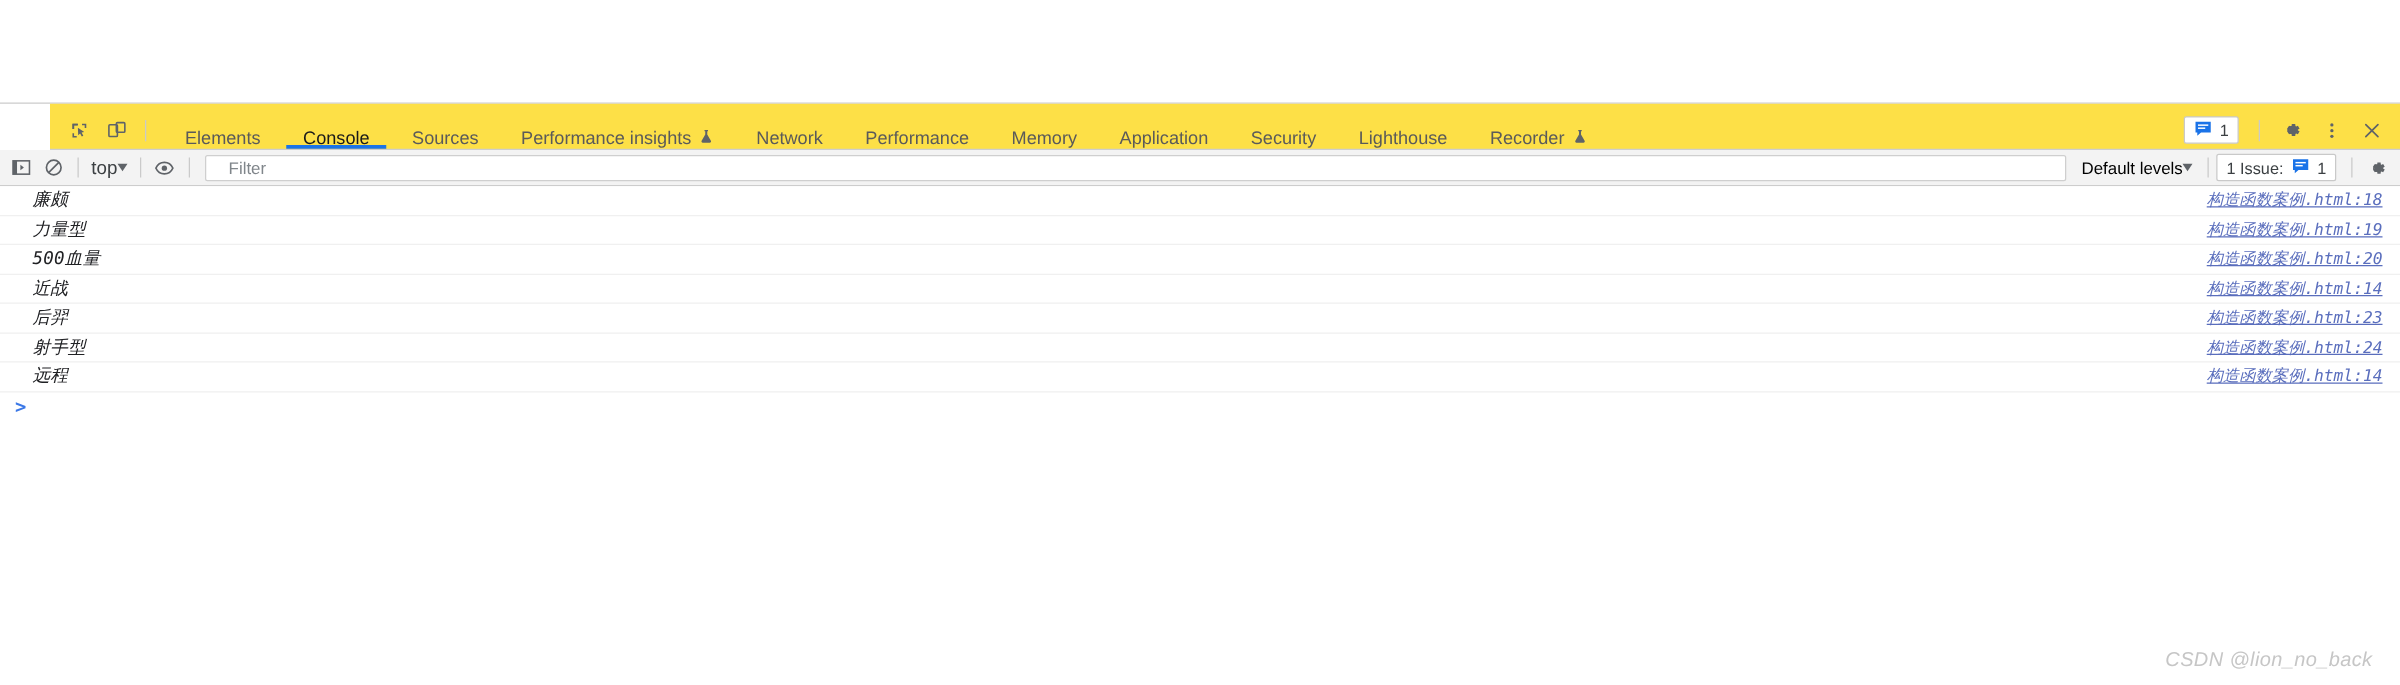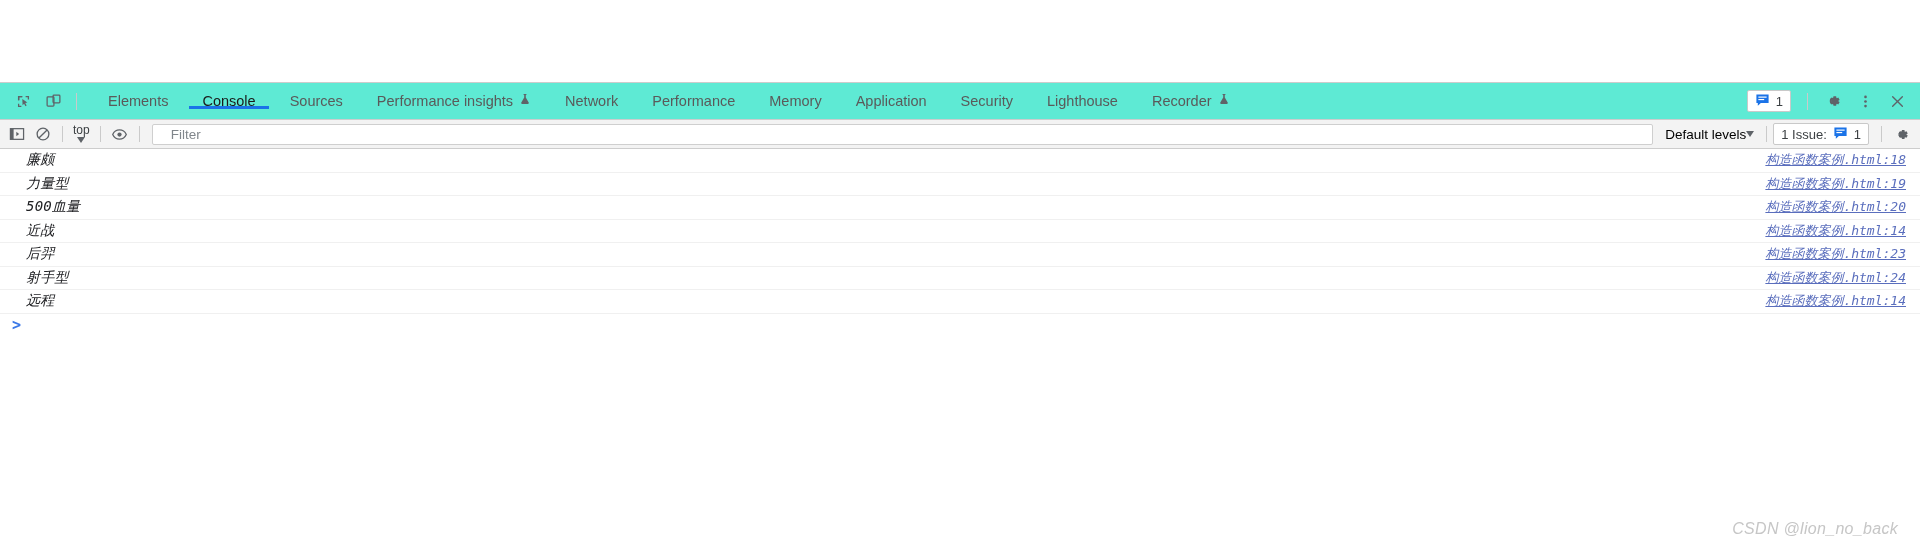--- a/index.html
+++ b/index.html
@@ -36,25 +36,26 @@
     background: #ffffff;
     border-top: 1px solid #cccccc;
     display: flex;
     flex-direction: column;
   }
 
   
   .tabbar {
     height: 37px;
     min-height: 37px;
-    background: #5eead4;
+    background: #fde047;
     border-bottom: 1px solid #cdcdcd;
     display: flex;
-    align-items: center;
+    align-items: flex-end;
     position: relative;
+    margin-left: 40px;
   }
 
   .tabbar-left {
     display: flex;
     align-items: center;
     padding-left: 8px;
   }
 
   .icon-btn {
     width: 30px;
@@ -144,22 +145,22 @@
   .ct-icon {
     width: 26px; height: 24px;
     display: flex; align-items: center; justify-content: center;
     cursor: pointer; color: #5f6368;
   }
   .ct-sep {
     width: 1px; height: 16px; background: #cacaca; margin: 0 6px;
   }
   .ctx-select {
     display: flex; align-items: center; gap: 0;
-    font-size: 12px; color: #3c4043;
-    padding: 0 4px; height: 22px; cursor: pointer; flex-direction: column;
+    font-size: 15px; color: #3c4043;
+    padding: 0 4px; height: 22px; cursor: pointer;
   }
   .caret {
     width: 0; height: 0;
     border-left: 4.5px solid transparent;
     border-right: 4.5px solid transparent;
     border-top: 6px solid #5f6368;
   }
   .filter-box {
     flex: 1;
     height: 21px;

